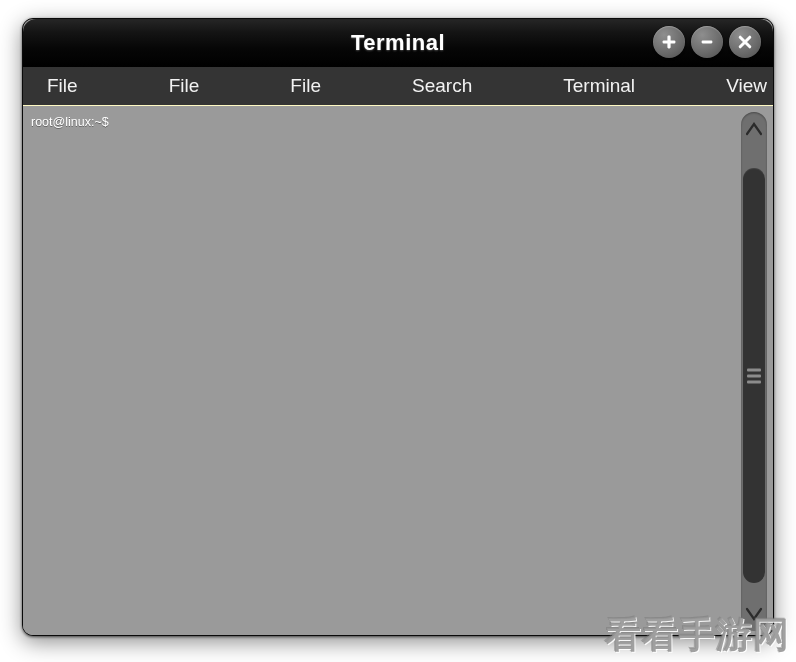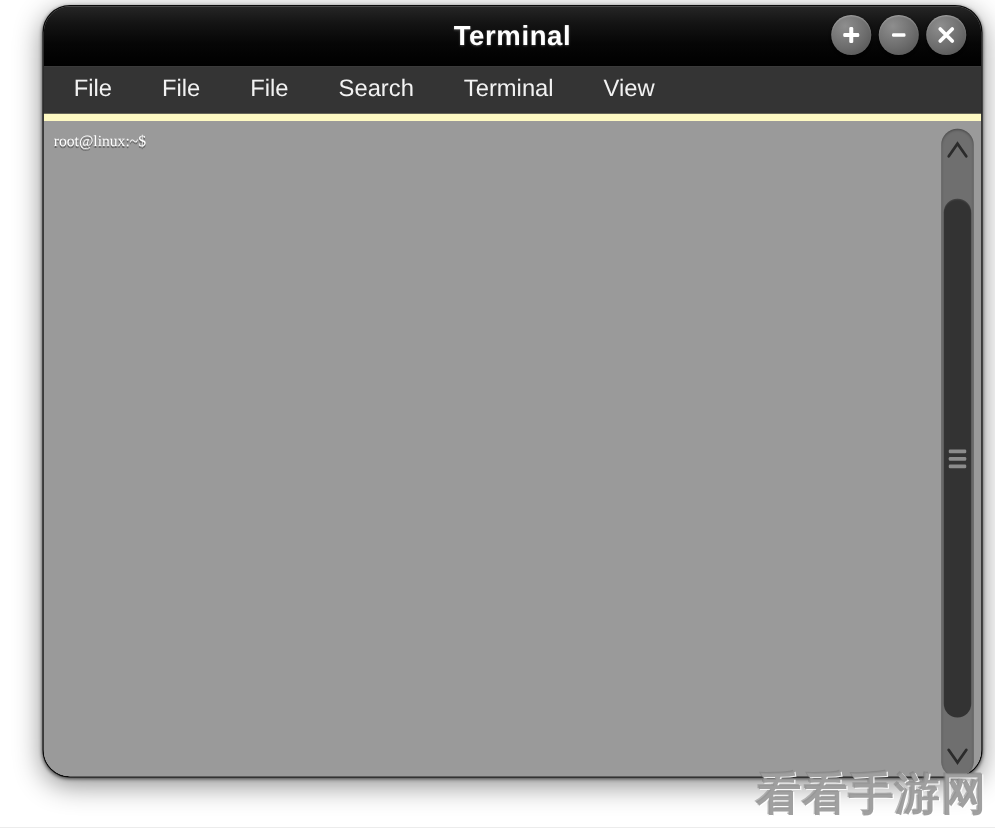--- a/index.html
+++ b/index.html
@@ -19,31 +19,30 @@
   #page {
     position: absolute;
     inset: 0;
     background: #ffffff;
   }
 
   
   #window {
     position: absolute;
     left: 22px;
-    top: 4px;
+    top: 18px;
     width: 752px;
     height: 618px;
-    border-radius: 22px;
+    border-radius: 11px;
     background: #9a9a9a;
     box-shadow: 0 6px 22px rgba(0,0,0,0.45),
                 0 1px 3px rgba(0,0,0,0.6);
     overflow: hidden;
     border: 1px solid #0a0a0a;
     box-sizing: border-box;
-    margin-left: 12px;
   }
 
   
   #titlebar {
     position: relative;
     height: 48px;
     background: linear-gradient(to bottom,
                 #262626 0%, #141414 28%, #060606 62%, #000000 100%);
     border-top-left-radius: 13px;
     border-top-right-radius: 13px;
@@ -82,21 +81,22 @@
   }
   .winbtn svg { display: block; }
 
   
   #menubar {
     height: 38px;
     background: #343434;
     display: flex;
     align-items: center;
     padding-left: 18px;
-    border-bottom: 6px solid #fef9c3;
+    border-bottom: 1px solid #fef9c3;
+    justify-content: space-between;
   }
   .menu-item {
     color: #f2f2f2;
     font-size: 19px;
     padding: 0 6px;
     margin-right: 28px;
     cursor: default;
     white-space: nowrap;
   }
   .menu-item:last-child { margin-right: 0; }
@@ -114,21 +114,21 @@
     position: relative;
     background: #9a9a9a;
     overflow: hidden;
   }
   #terminal-text {
     position: absolute;
     left: 8px;
     top: 8px;
     right: 4px;
     color: #ffffff;
-    font-family: Liberation Serif, serif;
+    font-family: Liberation Sans, sans-serif;
     font-size: 12.5px;
     line-height: 16px;
     white-space: pre-wrap;
     text-shadow: 0 1px 0 rgba(0,0,0,0.35);
   }
 
   
   #vscroll {
     width: 34px;
     position: relative;

